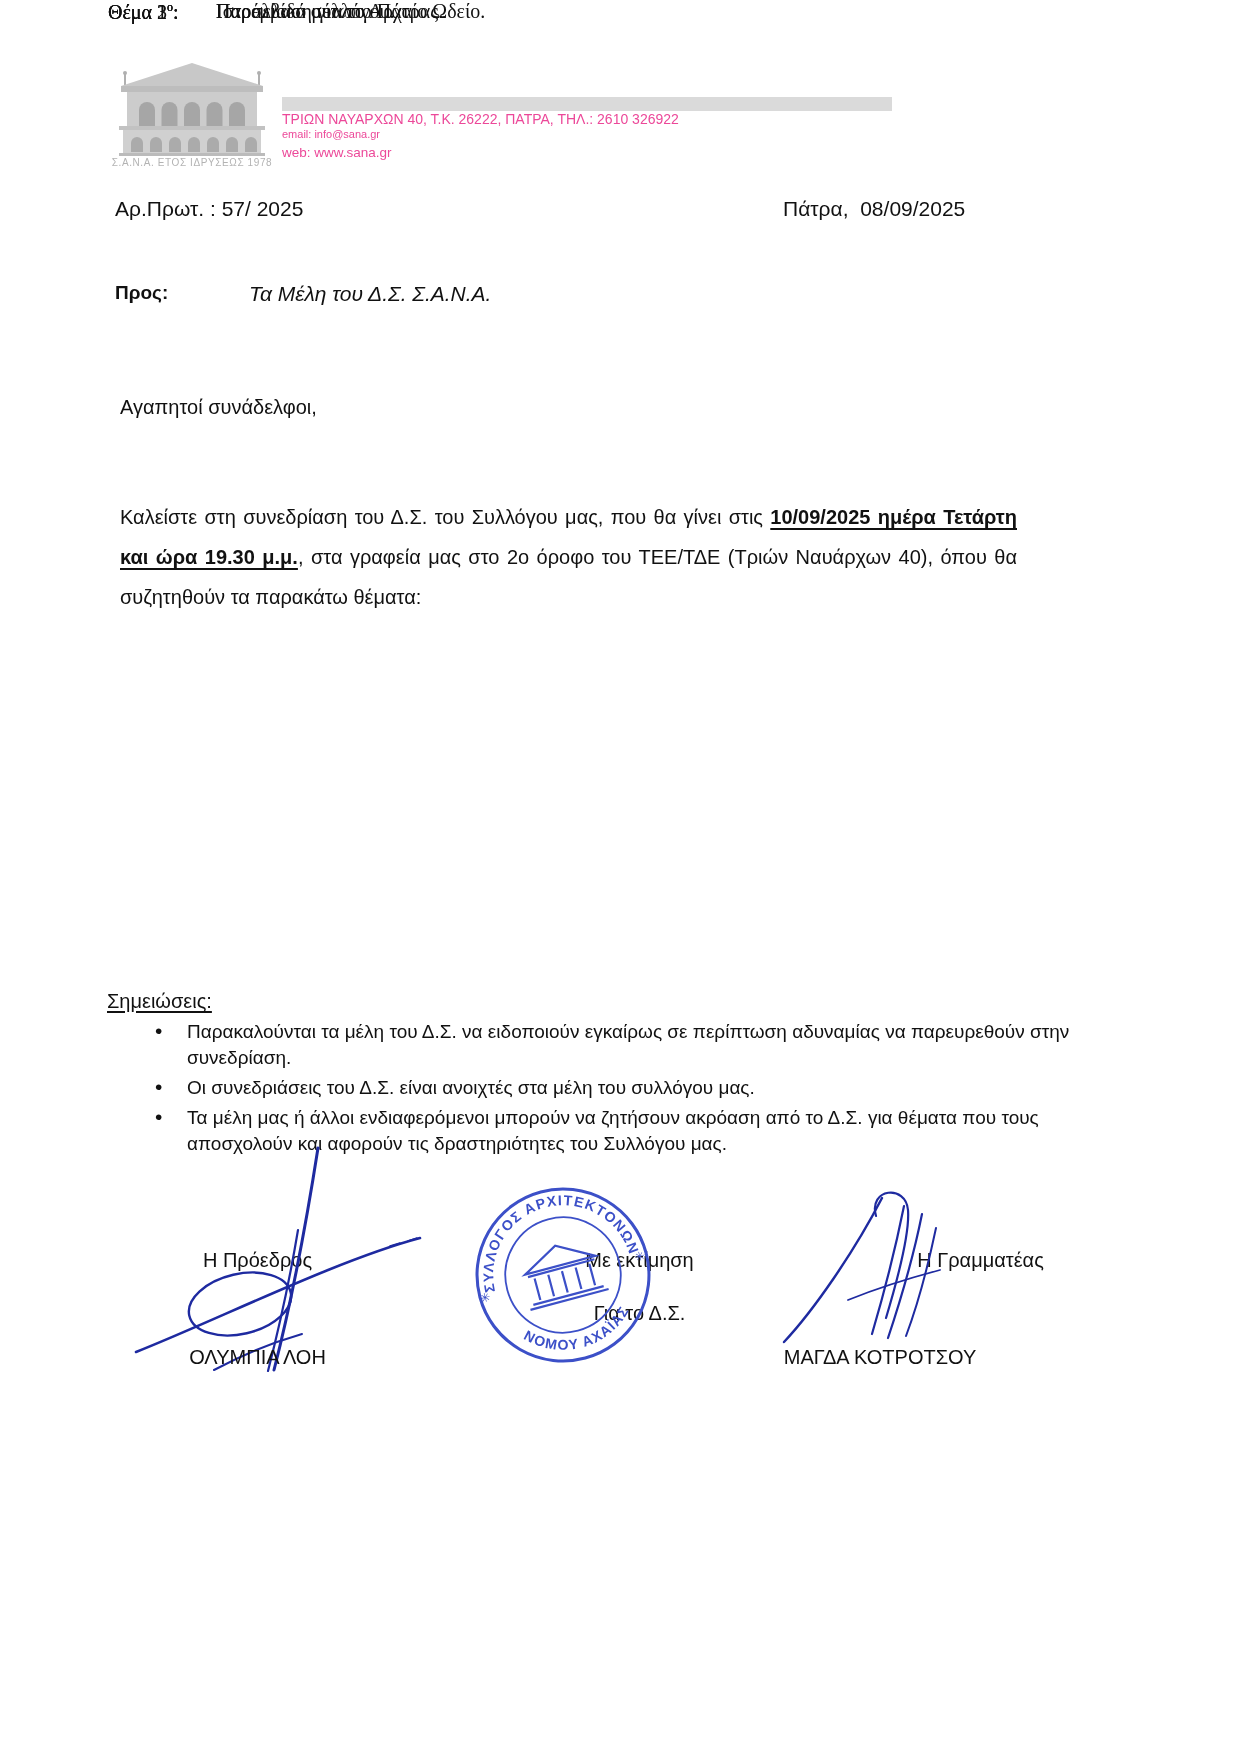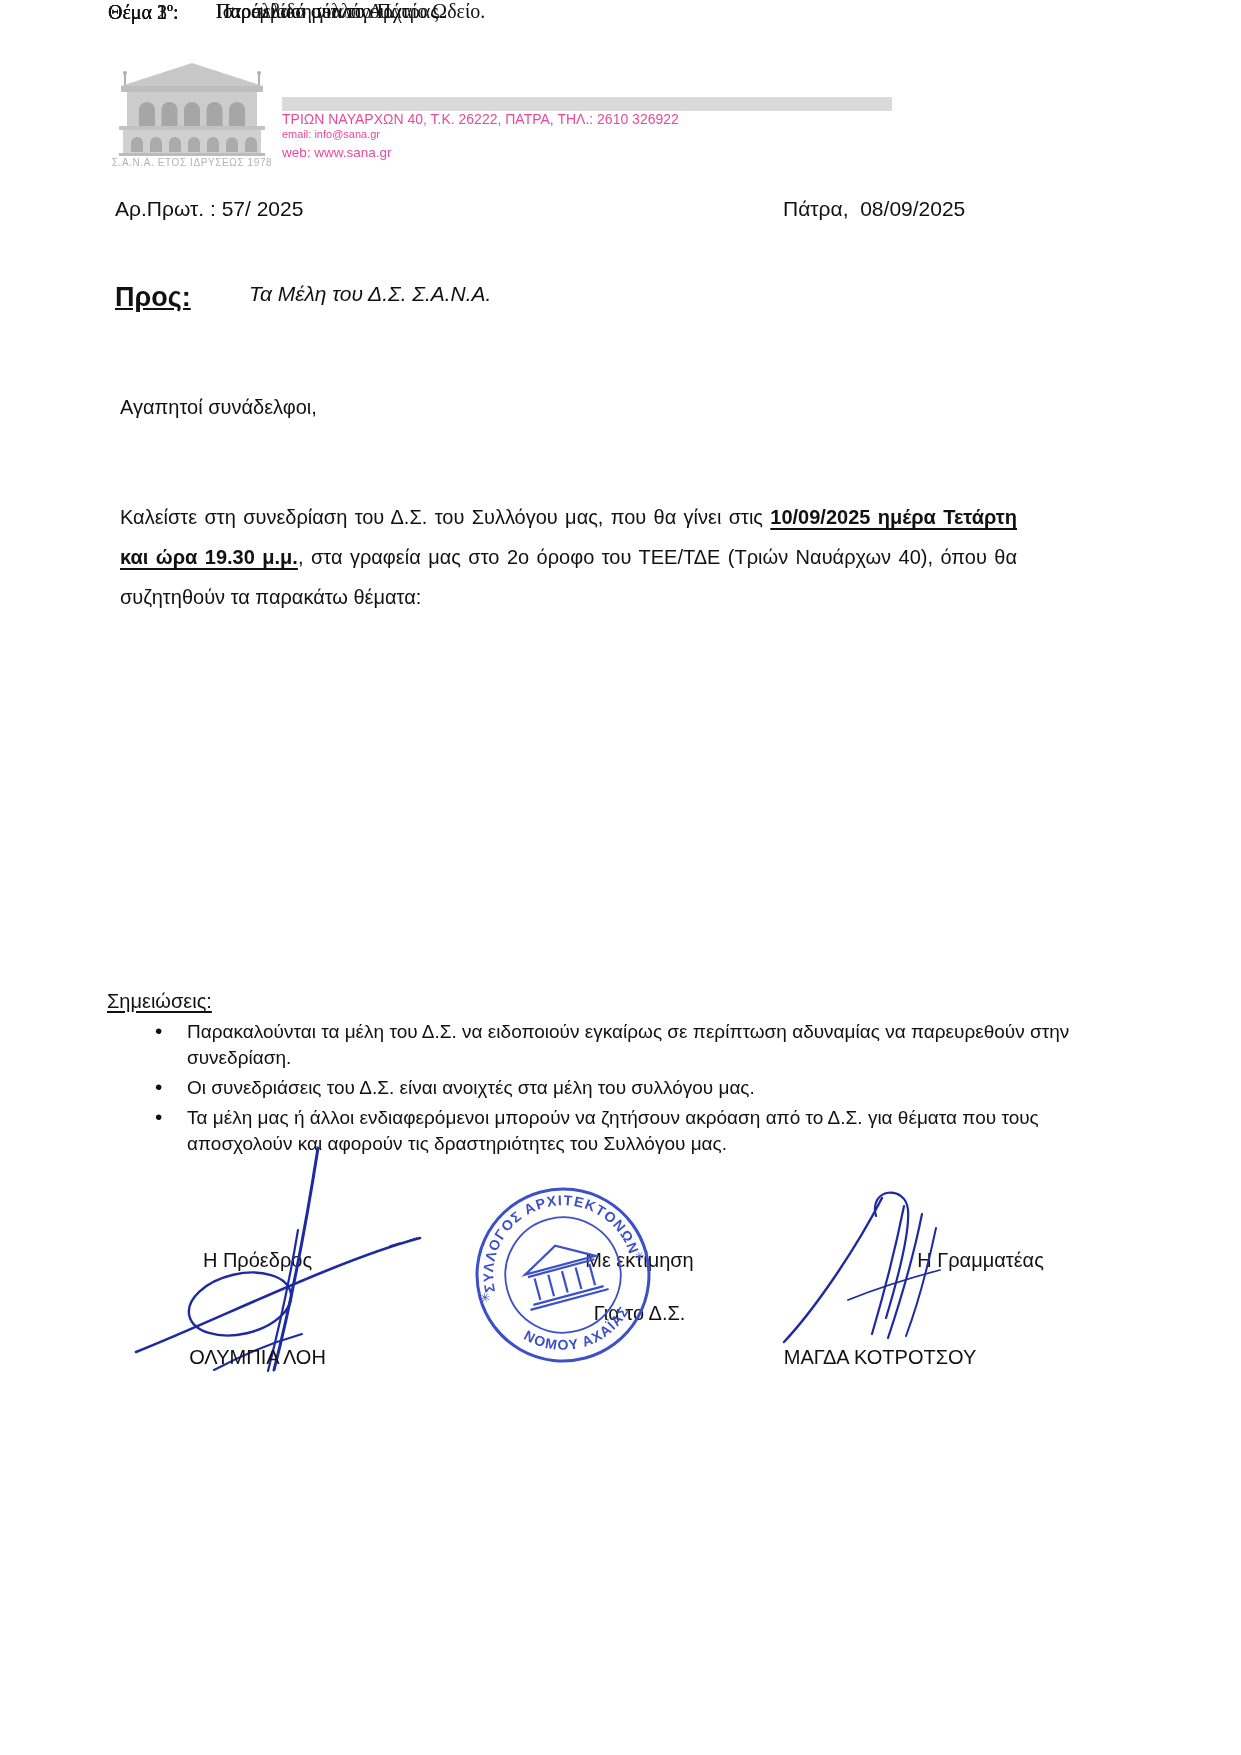--- a/index.html
+++ b/index.html
@@ -16,21 +16,21 @@
   .title-band{left:282px; top:97px; width:610px; height:14px; background:#dadada;}
   .org-name{left:281px; top:69px; margin:0; font-size:23.5px; font-weight:400;
     color:#8e8e8e; letter-spacing:-.2px; white-space:pre;}
   .addr{left:282px; color:#ec4899; white-space:pre;}
   .addr1{top:111px; font-size:14px;}
   .addr2{top:128px; font-size:11px;}
   .addr3{top:145px; font-size:13.5px;}
   
   .proto{left:115px; top:197px; font-size:21px; white-space:pre;}
   .pdate{left:783px; top:197px; font-size:21px; white-space:pre;}
-  .to-label{left:115px; top:282px; font-size:27px; font-weight:700;text-decoration:underline;}
+  .to-label{left:115px; top:282px; font-size:19px; font-weight:700;}
   .to-value{left:249px; top:282px; font-size:21px; font-style:italic;}
   
   .salutation{left:120px; top:396px; font-size:20px;}
   .invitation{left:120px; top:497px; width:897px; margin:0;
     font-size:20px; line-height:40px; text-align:justify;}
   .emph{font-weight:700; text-decoration:underline; text-decoration-thickness:2px; text-underline-offset:4px;}
   .topic{font-size:20px;}
   .topic-label{position:absolute; left:108px; white-space:pre;}
   .topic-label sup{font-size:12px;}
   .topic-text{position:absolute; left:216px; white-space:pre;}

